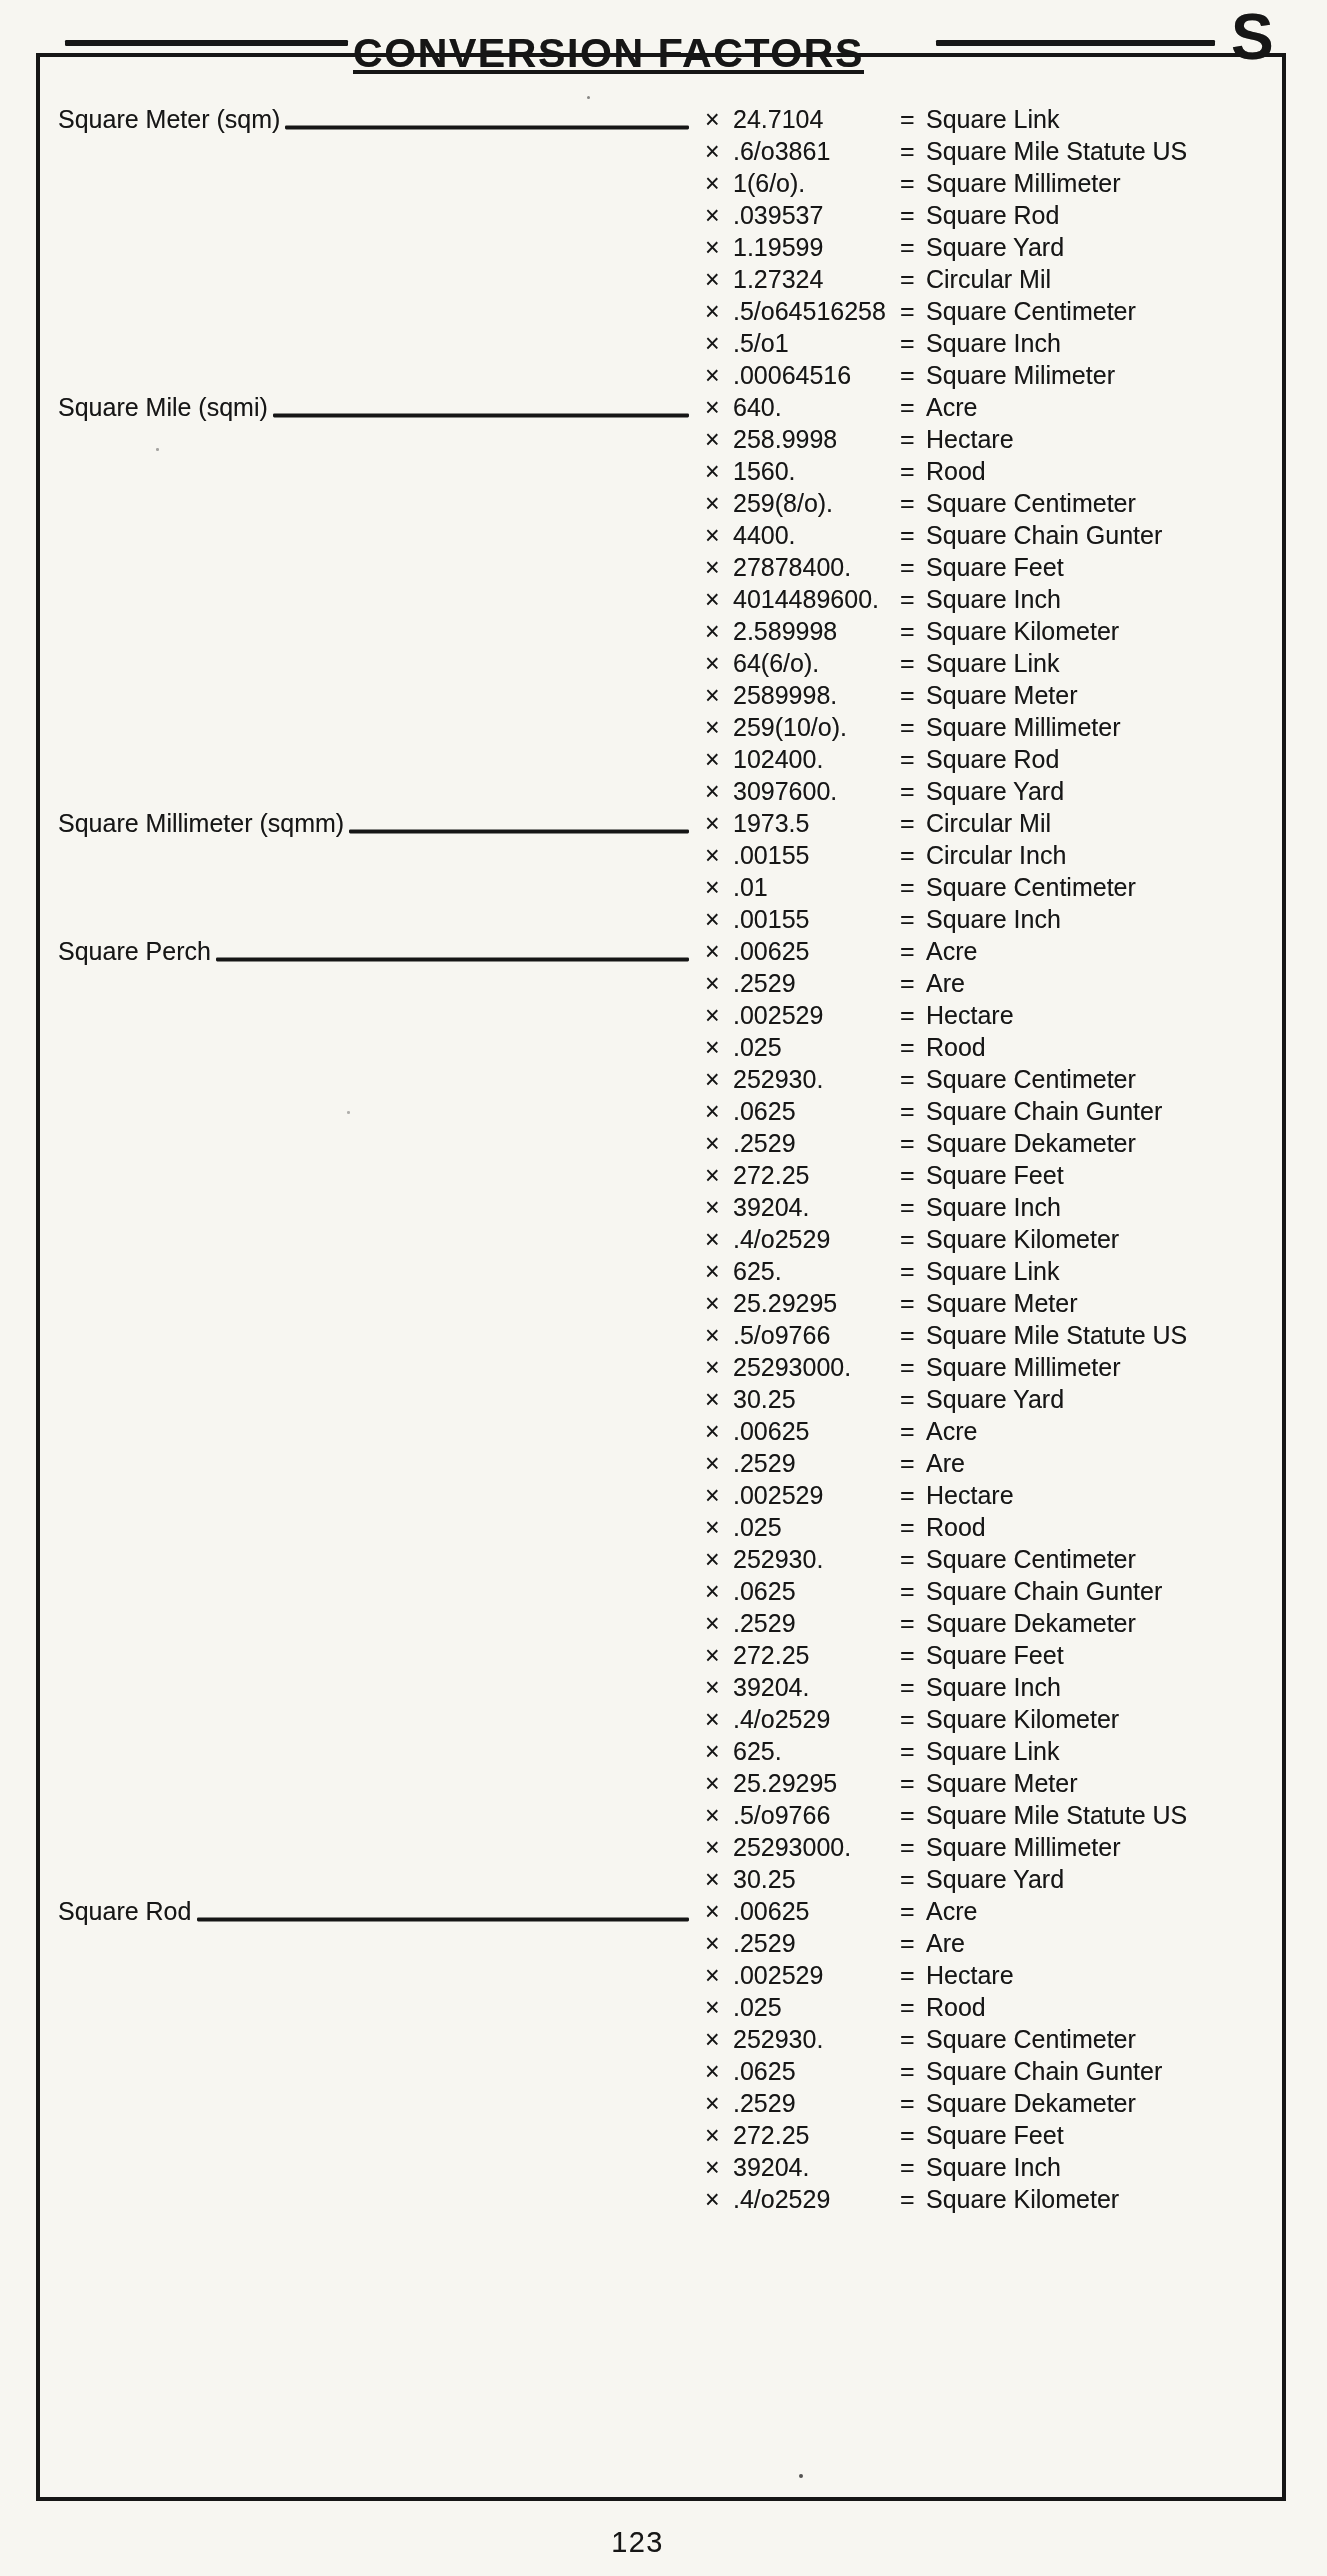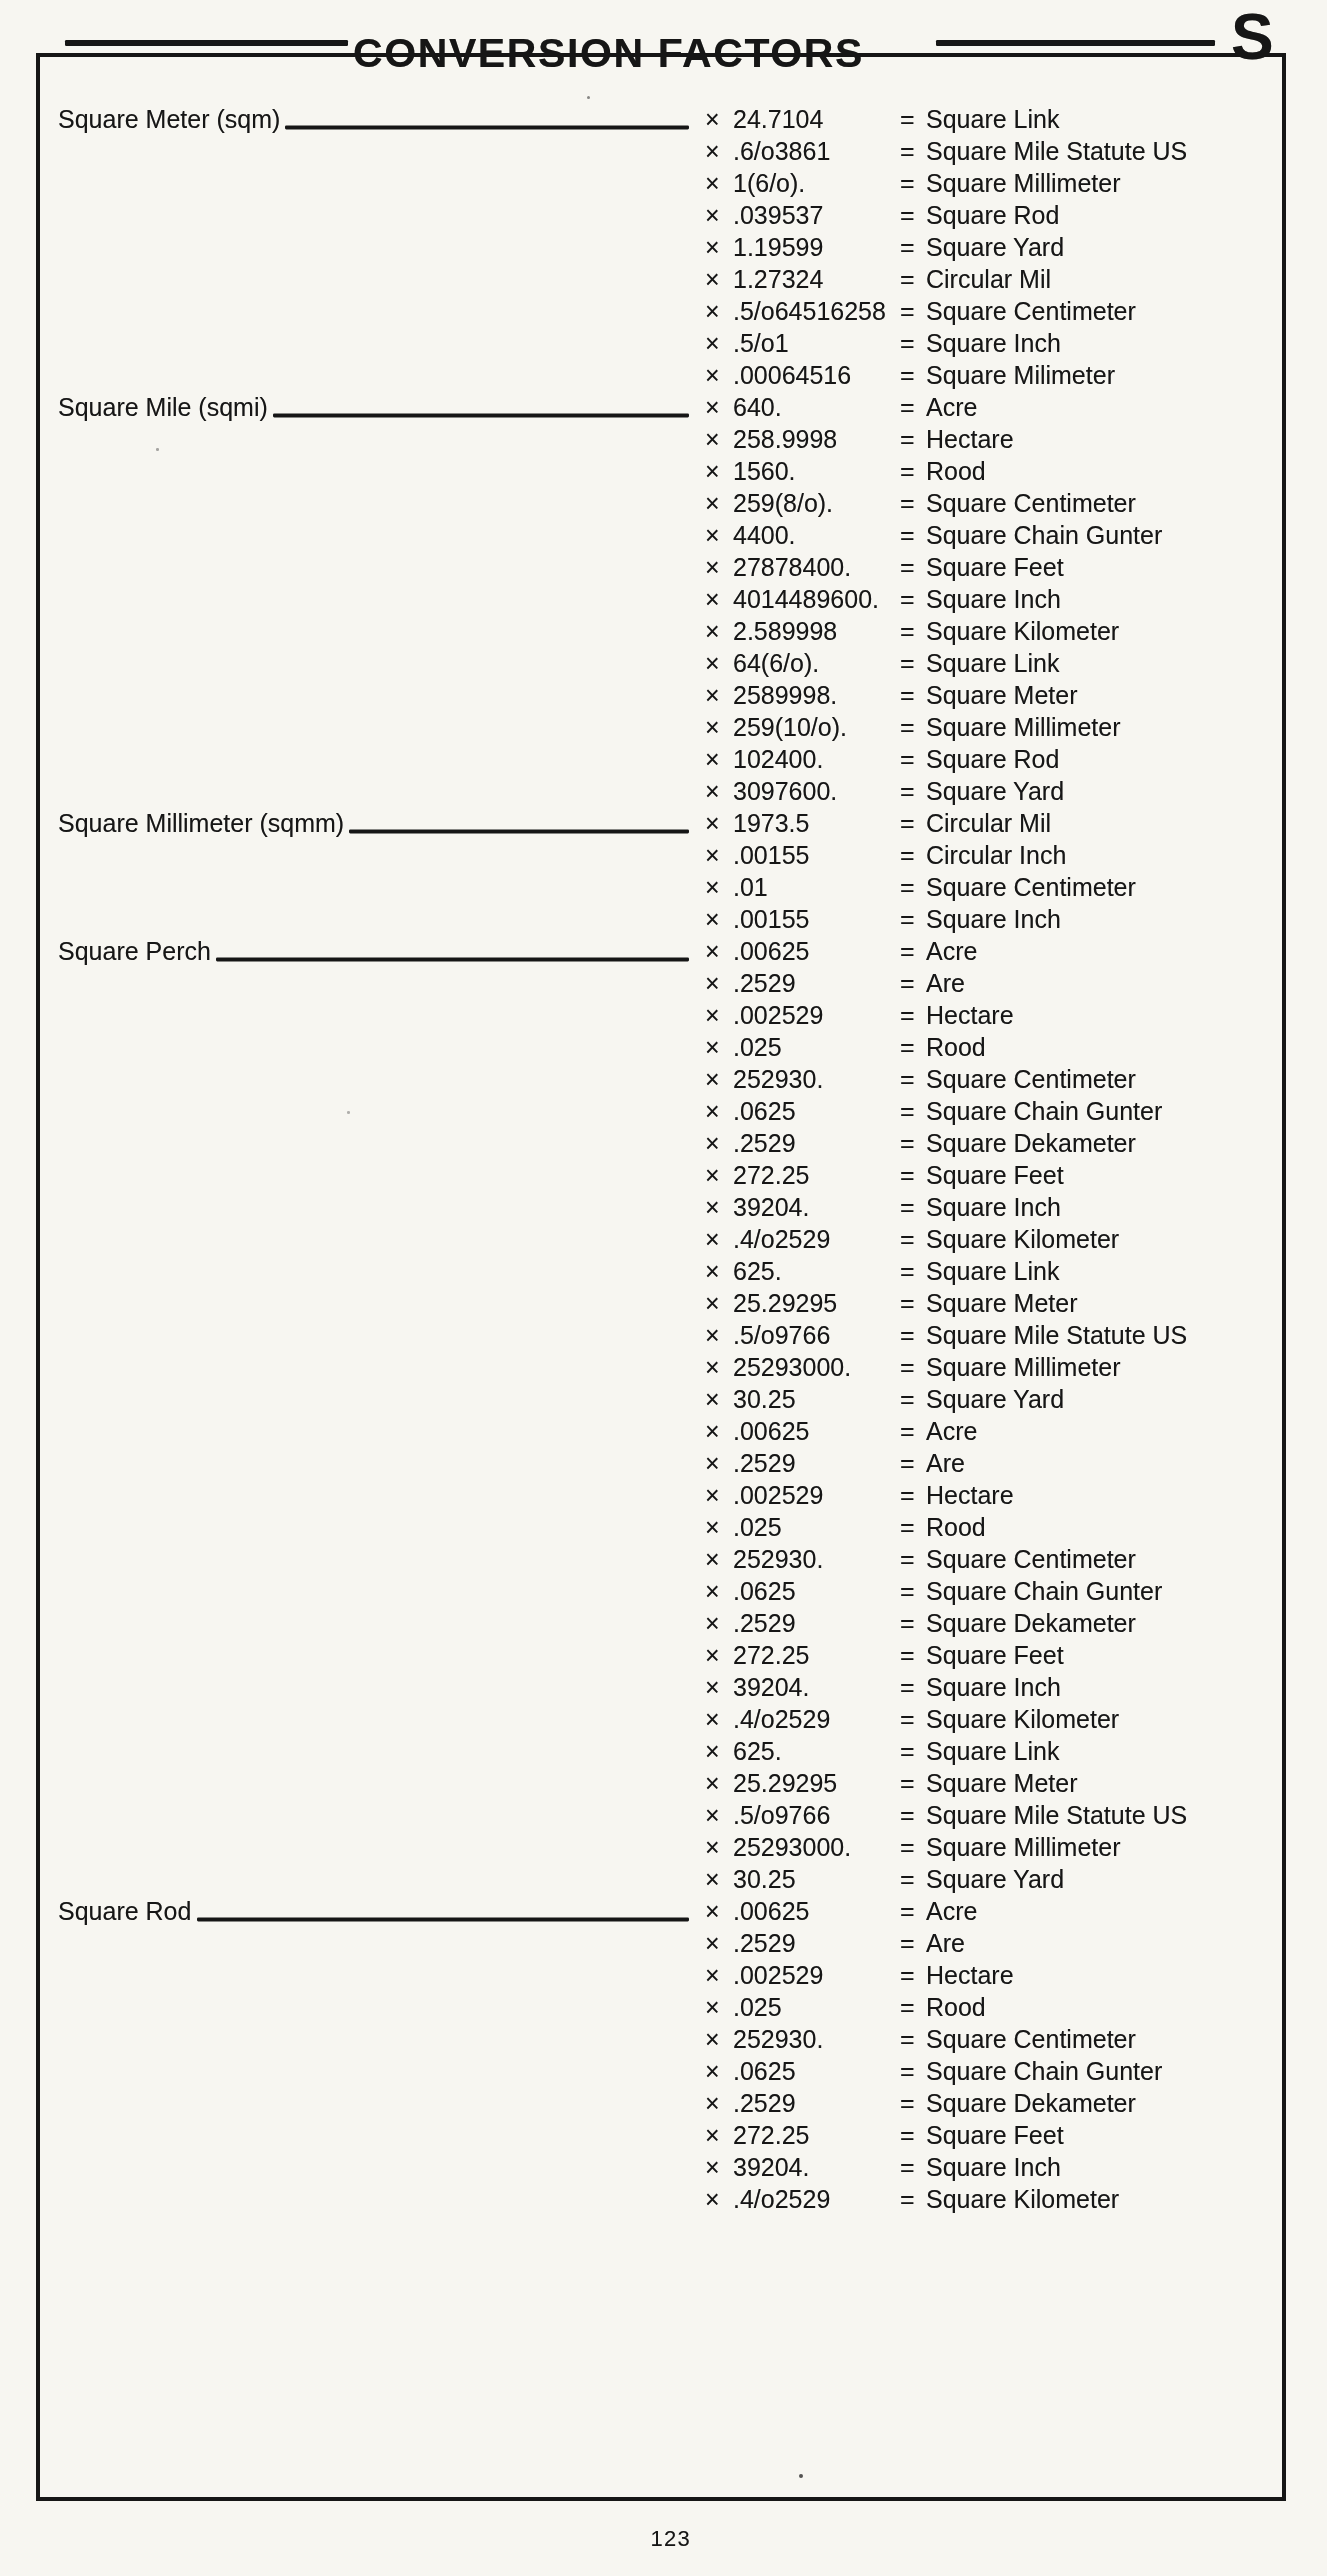--- a/index.html
+++ b/index.html
@@ -13,20 +13,21 @@
   }
   
   .hdr-rule{position:absolute;height:5.8px;background:#161616;border-radius:1.3px;}
   .hdr-rule.left{left:65px;top:40px;width:283px;}
   .hdr-rule.right{left:936px;top:40px;width:279px;}
   .hdr-title{
     position:absolute;left:353px;top:2.6px;
     font-size:41px;font-weight:700;letter-spacing:1.6px;
     white-space:nowrap;
     text-shadow:0 0 0.6px rgba(0,0,0,.4);
+    text-decoration:underline;
   }
   .sec-tab{
     position:absolute;left:1231px;top:9px;
     font-size:64px;line-height:56px;font-weight:700;
     text-shadow:0 0 0.6px rgba(0,0,0,.4);
   }
   
   .content-box{
     position:absolute;box-sizing:border-box;
     left:36px;top:53px;width:1250px;height:2448px;
@@ -51,21 +52,21 @@
     transform:translateY(8.4px);
     border-radius:1.3px;min-width:19.5px;
   }
   .x-sign{position:absolute;left:705px;}
   .factor{position:absolute;left:733px;}
   .eq-sign{position:absolute;left:900px;}
   .result{position:absolute;left:926px;}
   
   .page-number{
     position:absolute;left:584px;top:2526px;width:107px;
-    text-align:right;font-size:22px;letter-spacing:1.3px;
+    text-align:center;font-size:29px;letter-spacing:1.3px;
     text-shadow:0 0 0.6px rgba(0,0,0,.32);
   }
   
   .speck{position:absolute;background:#2a2a2a;border-radius:50%;}
   .speck.s1{left:587px;top:96px;width:3.2px;height:3.2px;opacity:.55;}
   .speck.s2{left:799px;top:2474px;width:3.9px;height:3.9px;opacity:.8;}
   .speck.s3{left:156px;top:448px;width:2.6px;height:2.6px;opacity:.4;}
   .speck.s4{left:347px;top:1111px;width:2.6px;height:2.6px;opacity:.35;}
 </style>
 </head>

